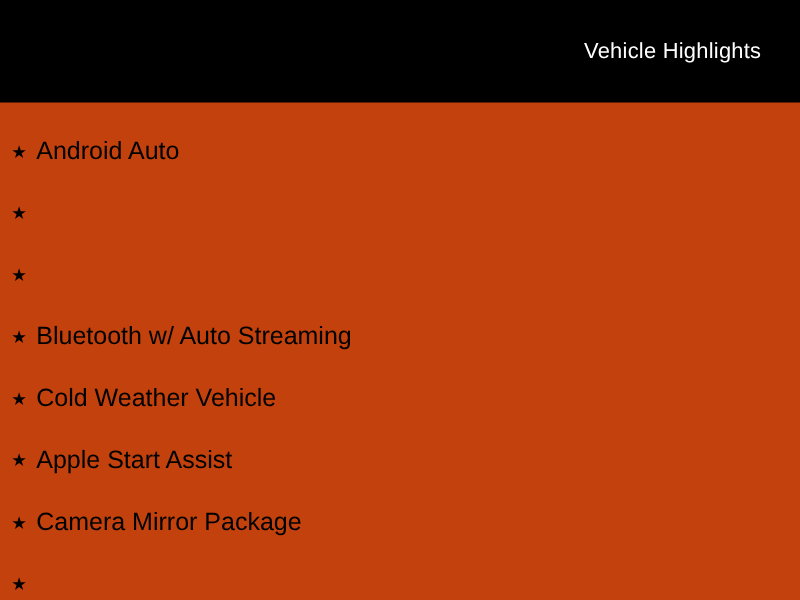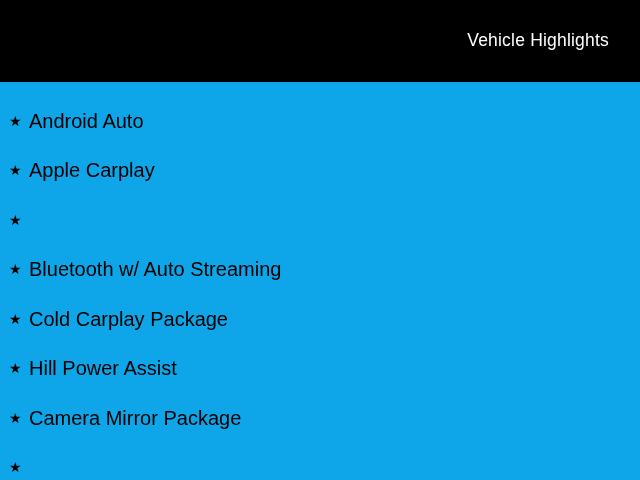--- a/index.html
+++ b/index.html
@@ -10,21 +10,21 @@
     width: 640px;
     height: 480px;
     background: #ffffff;
     font-family: "Liberation Sans", sans-serif;
     overflow: hidden;
   }
   .page {
     position: relative;
     width: 640px;
     height: 480px;
-    background: #0ea5e9;
+    background: #c2410c;
   }
   .header {
     box-sizing: border-box;
     width: 640px;
     height: 82px;
     background: #000000;
     display: flex;
     align-items: center;
     justify-content: flex-end;
     padding-right: 31px;
@@ -73,40 +73,39 @@
 
   <ul class="highlights">
 
     <li class="highlight-item">
       <span class="star-icon">★</span>
       <span class="highlight-label">Android Auto</span>
     </li>
 
     <li class="highlight-item">
       <span class="star-icon">★</span>
-      <span class="highlight-label">Apple Carplay</span>
     </li>
 
     <li class="highlight-item">
       <span class="star-icon">★</span>
     </li>
 
     <li class="highlight-item">
       <span class="star-icon">★</span>
       <span class="highlight-label">Bluetooth w/ Auto Streaming</span>
     </li>
 
     <li class="highlight-item">
       <span class="star-icon">★</span>
-      <span class="highlight-label">Cold Carplay Package</span>
+      <span class="highlight-label">Cold Weather Vehicle</span>
     </li>
 
     <li class="highlight-item">
       <span class="star-icon">★</span>
-      <span class="highlight-label">Hill Power Assist</span>
+      <span class="highlight-label">Apple Start Assist</span>
     </li>
 
     <li class="highlight-item">
       <span class="star-icon">★</span>
       <span class="highlight-label">Camera Mirror Package</span>
     </li>
 
     <li class="highlight-item">
       <span class="star-icon">★</span>
     </li>

